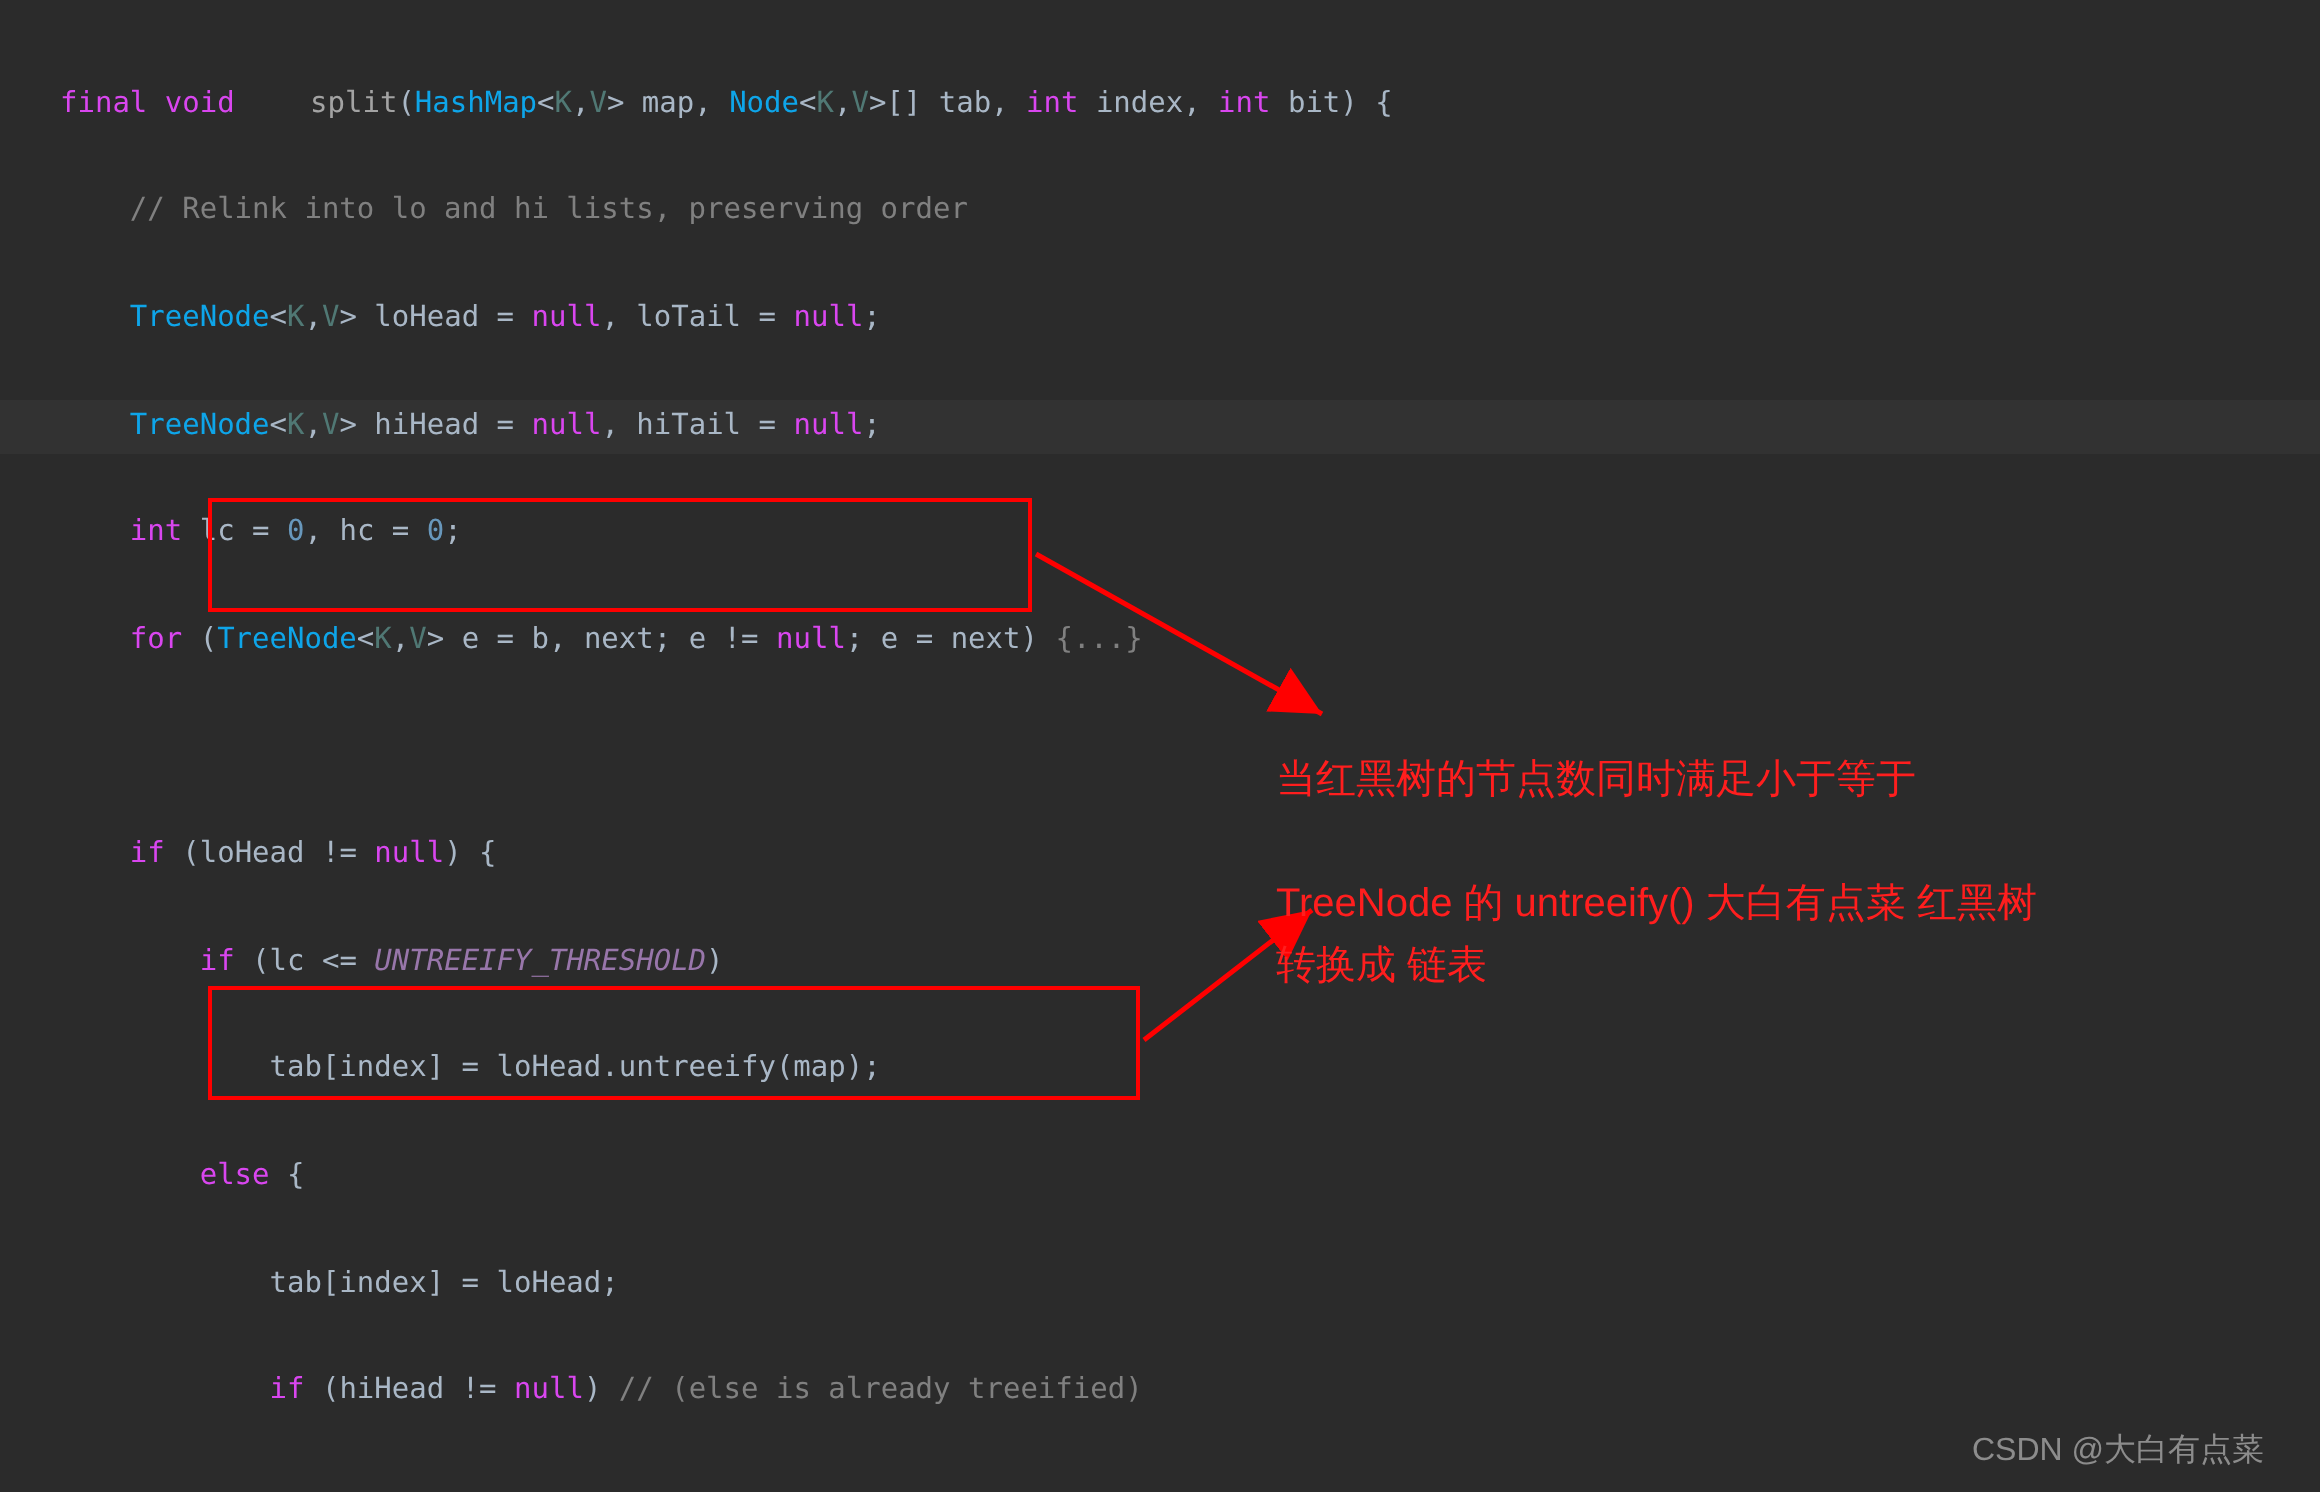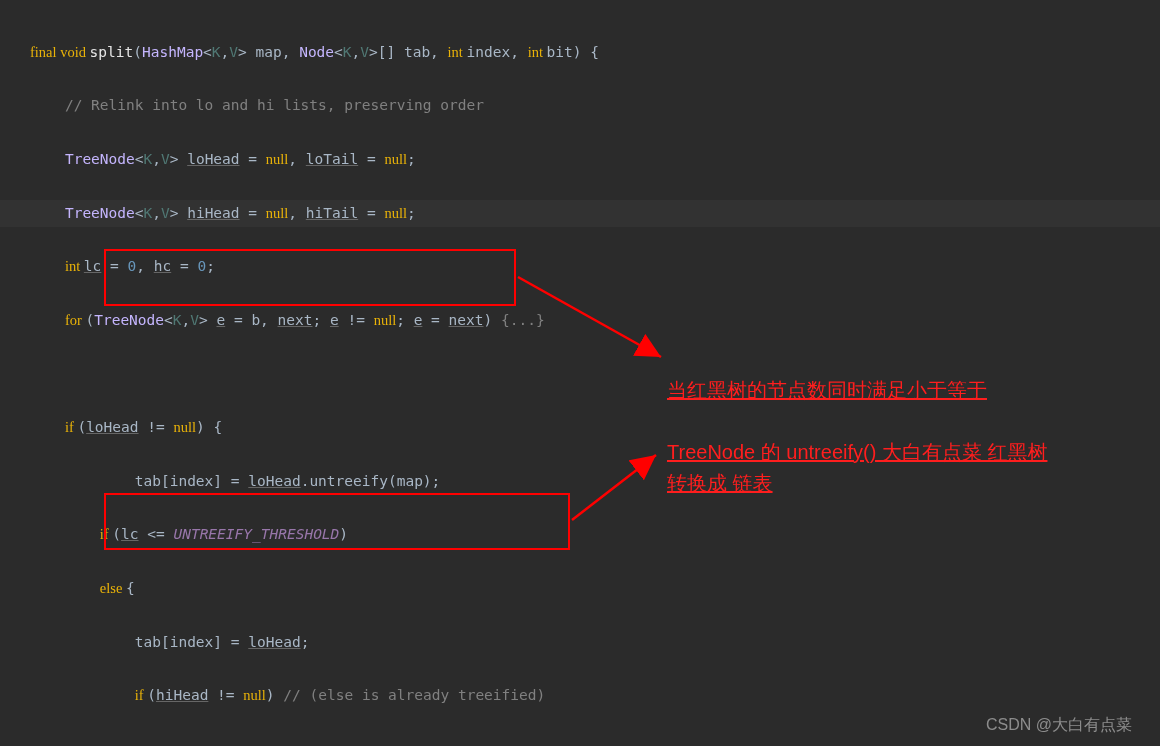--- a/index.html
+++ b/index.html
@@ -13,29 +13,29 @@
     overflow: hidden;
     color: #a9b7c6;
     position: relative;
   }
   .code-area {
     padding: 12px 0 0 30px;
     line-height: 1.85;
     white-space: pre;
     position: relative;
   }
-  .tok-keyword { color: #eab308; font-family: Liberation Serif, serif; }
+  .tok-keyword { color: #d946ef; }
   .tok-type    { color: #507874; }
-  .tok-method  { color: #e5e5e5; }
-  .tok-ident   { color: #c4b5fd; }
+  .tok-method  { color: #a3a3a3; margin-left: 29px; }
+  .tok-ident   { color: #0ea5e9; }
   .tok-number  { color: #6897bb; }
   .tok-comment { color: #808080; margin-top: 19px; }
   .tok-const   { color: #9876aa; font-style: italic; }
   .tok-punct   { color: #a9b7c6; }
-  .tok-under   { text-decoration: underline; text-decoration-color: #666; }
+  .tok-under   { text-decoration-color: #666; }
   .tok-fold    { color: #808080; }
   .line { display:block; }
   .hl-line { background: #323232; display:block; margin-left:-30px; padding-left:30px; margin-right:-400px;}
   .red-box {
     position: absolute;
     border: 2px solid #ff0000;
     box-sizing: border-box;
     pointer-events: none;
   }
   .annotation {
@@ -65,22 +65,22 @@
 
 <div class="code-area">
 <span class="line"><span class="tok-keyword">final void </span><span class="tok-method">split</span><span class="tok-punct">(</span><span class="tok-ident">HashMap</span><span class="tok-punct">&lt;</span><span class="tok-type">K</span><span class="tok-punct">,</span><span class="tok-type">V</span><span class="tok-punct">&gt; map, </span><span class="tok-ident">Node</span><span class="tok-punct">&lt;</span><span class="tok-type">K</span><span class="tok-punct">,</span><span class="tok-type">V</span><span class="tok-punct">&gt;[] tab, </span><span class="tok-keyword">int </span><span class="tok-punct">index, </span><span class="tok-keyword">int </span><span class="tok-punct">bit) {</span></span>
 <span class="line">    <span class="tok-comment">// Relink into lo and hi lists, preserving order</span></span>
 <span class="line">    <span class="tok-ident">TreeNode</span><span class="tok-punct">&lt;</span><span class="tok-type">K</span><span class="tok-punct">,</span><span class="tok-type">V</span><span class="tok-punct">&gt; </span><span class="tok-under">loHead</span><span class="tok-punct"> = </span><span class="tok-keyword">null</span><span class="tok-punct">, </span><span class="tok-under">loTail</span><span class="tok-punct"> = </span><span class="tok-keyword">null</span><span class="tok-punct">;</span></span>
 <span class="hl-line">    <span class="tok-ident">TreeNode</span><span class="tok-punct">&lt;</span><span class="tok-type">K</span><span class="tok-punct">,</span><span class="tok-type">V</span><span class="tok-punct">&gt; </span><span class="tok-under">hiHead</span><span class="tok-punct"> = </span><span class="tok-keyword">null</span><span class="tok-punct">, </span><span class="tok-under">hiTail</span><span class="tok-punct"> = </span><span class="tok-keyword">null</span><span class="tok-punct">;</span></span>
 <span class="line">    <span class="tok-keyword">int </span><span class="tok-under">lc</span><span class="tok-punct"> = </span><span class="tok-number">0</span><span class="tok-punct">, </span><span class="tok-under">hc</span><span class="tok-punct"> = </span><span class="tok-number">0</span><span class="tok-punct">;</span></span>
 <span class="line">    <span class="tok-keyword">for </span><span class="tok-punct">(</span><span class="tok-ident">TreeNode</span><span class="tok-punct">&lt;</span><span class="tok-type">K</span><span class="tok-punct">,</span><span class="tok-type">V</span><span class="tok-punct">&gt; </span><span class="tok-under">e</span><span class="tok-punct"> = b, </span><span class="tok-under">next</span><span class="tok-punct">; </span><span class="tok-under">e</span><span class="tok-punct"> != </span><span class="tok-keyword">null</span><span class="tok-punct">; </span><span class="tok-under">e</span><span class="tok-punct"> = </span><span class="tok-under">next</span><span class="tok-punct">) </span><span class="tok-fold">{...}</span></span>
 <span class="line"> </span>
 <span class="line">    <span class="tok-keyword">if </span><span class="tok-punct">(</span><span class="tok-under">loHead</span><span class="tok-punct"> != </span><span class="tok-keyword">null</span><span class="tok-punct">) {</span></span>
+<span class="line">        <span class="tok-keyword">if </span><span class="tok-punct">(</span><span class="tok-under">lc</span><span class="tok-punct"> &lt;= </span><span class="tok-const">UNTREEIFY_THRESHOLD</span><span class="tok-punct">)</span></span>
 <span class="line">            <span class="tok-punct">tab[index] = </span><span class="tok-under">loHead</span><span class="tok-punct">.untreeify(map);</span></span>
-<span class="line">        <span class="tok-keyword">if </span><span class="tok-punct">(</span><span class="tok-under">lc</span><span class="tok-punct"> &lt;= </span><span class="tok-const">UNTREEIFY_THRESHOLD</span><span class="tok-punct">)</span></span>
 <span class="line">        <span class="tok-keyword">else </span><span class="tok-punct">{</span></span>
 <span class="line">            <span class="tok-punct">tab[index] = </span><span class="tok-under">loHead</span><span class="tok-punct">;</span></span>
 <span class="line">            <span class="tok-keyword">if </span><span class="tok-punct">(</span><span class="tok-under">hiHead</span><span class="tok-punct"> != </span><span class="tok-keyword">null</span><span class="tok-punct">) </span><span class="tok-comment">// (else is already treeified)</span></span>
 
 
 
 
 
 
 
@@ -98,20 +98,20 @@
 <svg class="arrows" width="1160" height="746">
   <defs>
     <marker id="ah" markerWidth="12" markerHeight="12" refX="10" refY="5" orient="auto">
       <path d="M0,0 L10,5 L0,10 Z" fill="#ff0000"></path>
     </marker>
   </defs>
   <line x1="518" y1="277" x2="661" y2="357" stroke="#ff0000" stroke-width="2.5" marker-end="url(#ah)"></line>
   <line x1="572" y1="520" x2="656" y2="455" stroke="#ff0000" stroke-width="2.5" marker-end="url(#ah)"></line>
 </svg>
 
-<div class="annotation" style="left:667px; top:375px;text-decoration:underline;">
+<div class="annotation" style="left:638px; top:375px;">
   <span>当红黑树的节点数同时满足小于等于</span><br>
   <br>
   <span>TreeNode 的 untreeify() 大白有点菜 红黑树</span><br>
   <span>转换成 链表</span>
 </div>
 
 <div class="watermark">CSDN @大白有点菜</div>
 
 </body></html>

